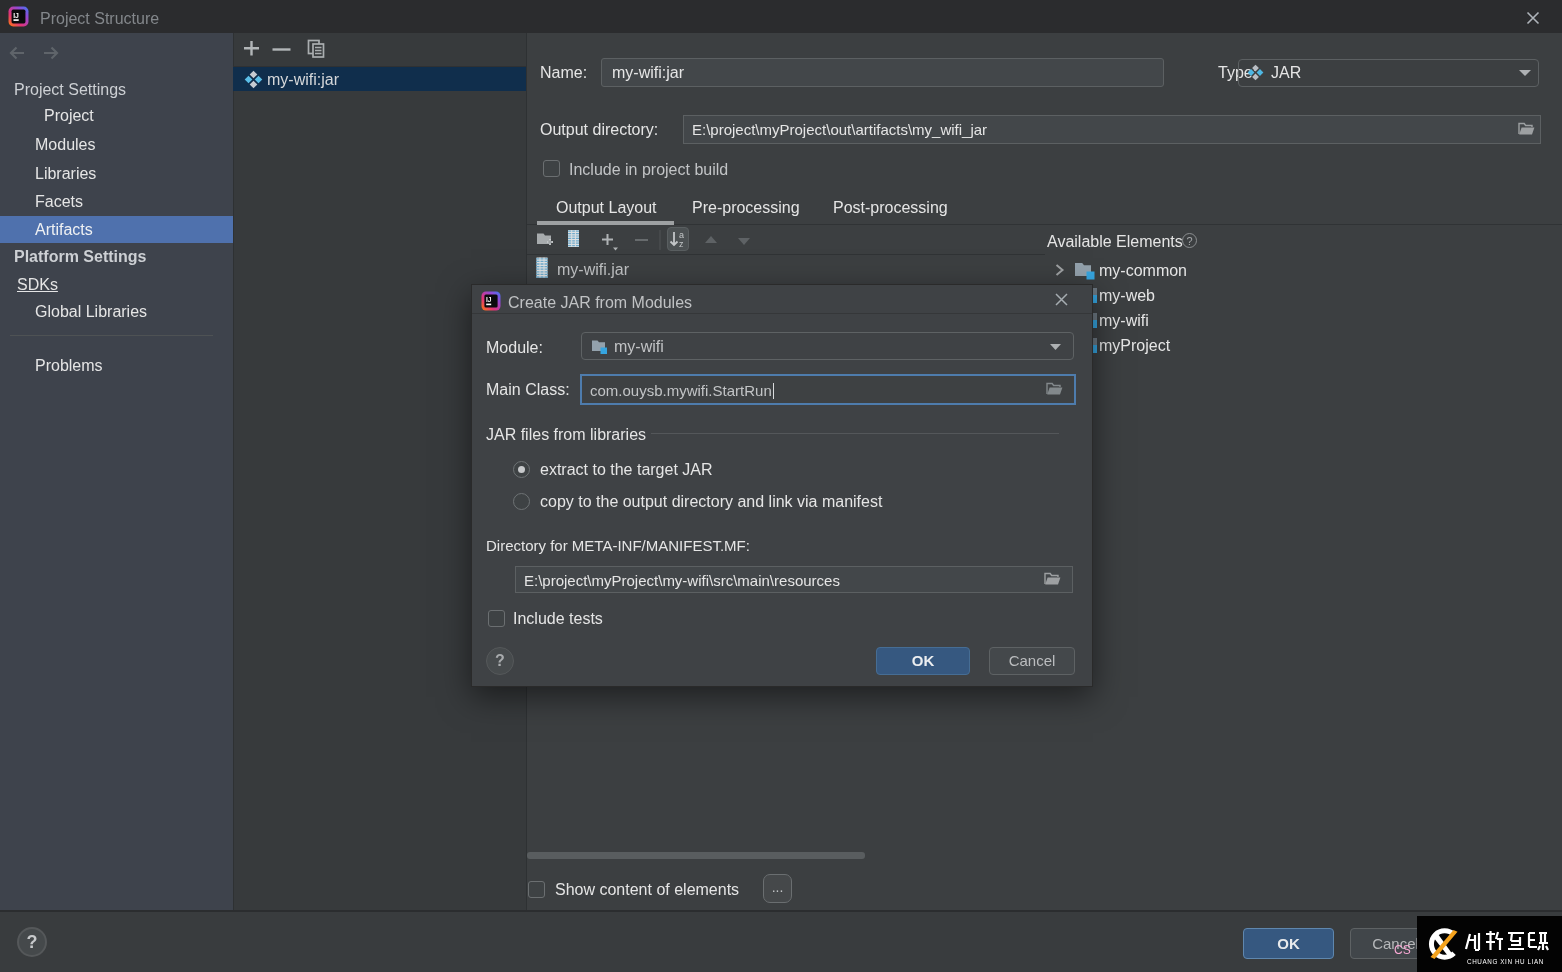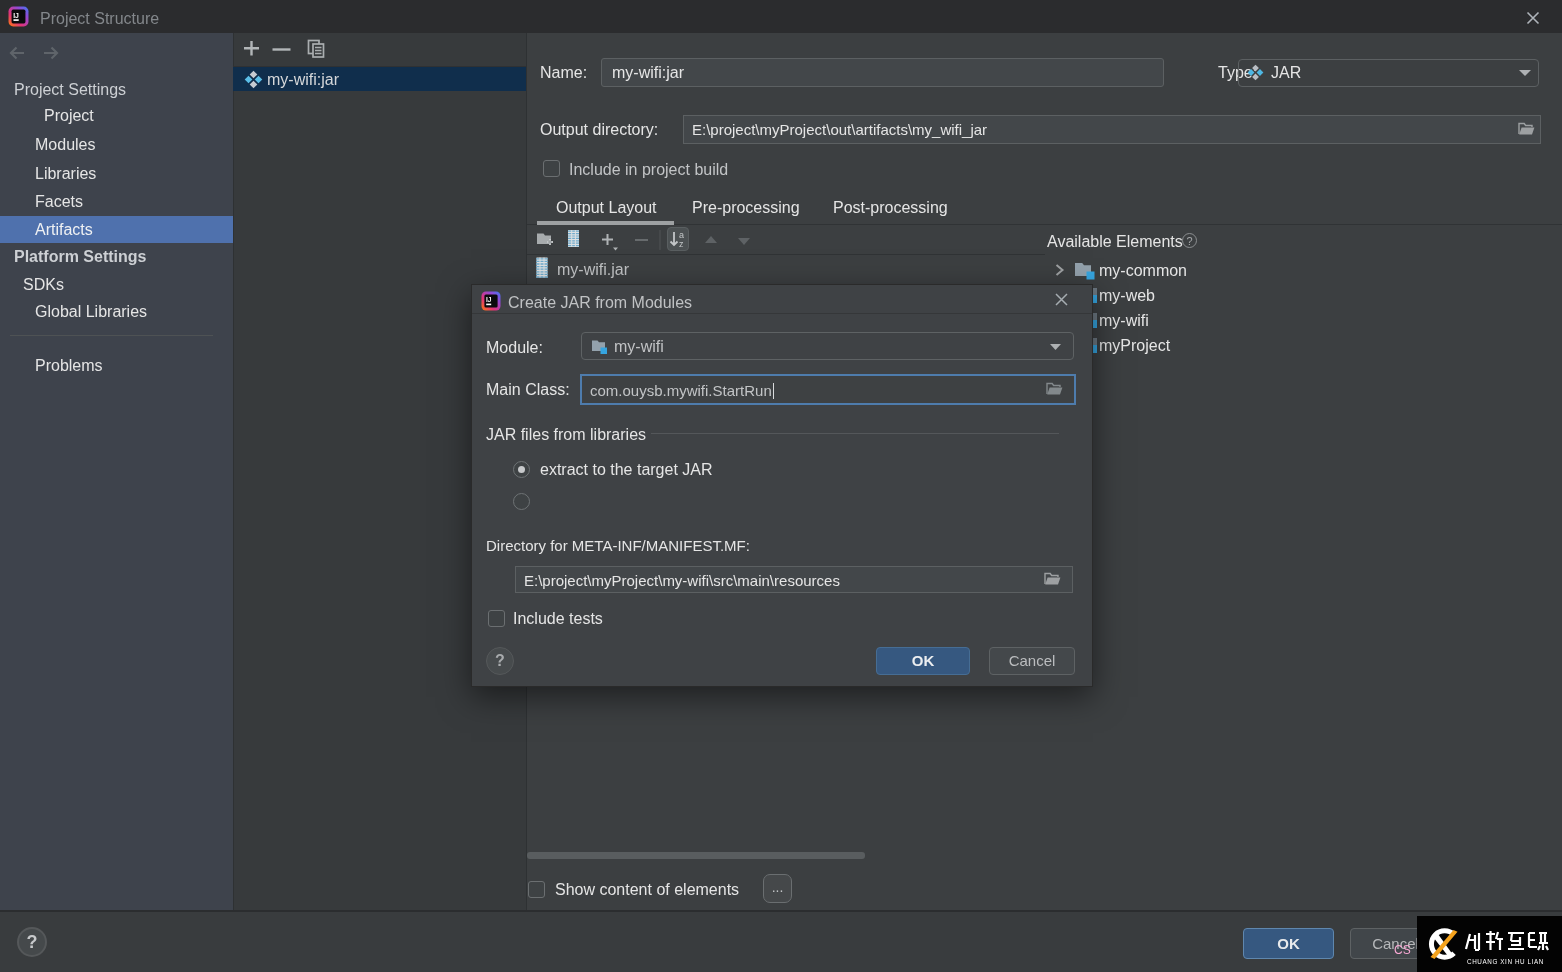--- a/index.html
+++ b/index.html
@@ -42,21 +42,21 @@
     <path d="M35 8 H48 M42.5 2.5 L48 8 L42.5 13.5" stroke="#5F646A" stroke-width="2.2" fill="none"></path>
   </svg>
   <div class="abs txt" style="left:14px;top:81px;font-weight:normal;color:#CDD0D4;">Project Settings</div>
   <div class="abs txt" style="left:44px;top:107px;">Project</div>
   <div class="abs txt" style="left:35px;top:136px;">Modules</div>
   <div class="abs txt" style="left:35px;top:165px;">Libraries</div>
   <div class="abs txt" style="left:35px;top:193px;">Facets</div>
   <div class="abs" style="left:0;top:216px;width:233px;height:27px;background:#4F71AD;"></div>
   <div class="abs txt" style="left:35px;top:221px;color:#EFF1F3;">Artifacts</div>
   <div class="abs txt" style="left:14px;top:248px;font-weight:bold;color:#CDD0D4;">Platform Settings</div>
-  <div class="abs txt" style="left:23px;top:276px;">SDKs</div>
+  <div class="abs txt" style="left:17px;top:276px;text-decoration:underline;">SDKs</div>
   <div class="abs txt" style="left:35px;top:303px;">Global Libraries</div>
   <div class="abs" style="left:10px;top:335px;width:203px;height:1px;background:#4E5254;"></div>
   <div class="abs txt" style="left:35px;top:357px;">Problems</div>
 
   <div class="abs" style="left:233px;top:33px;width:293px;height:877px;background:#373A3C;border-left:1px solid #2E3133;"></div>
 
   <svg class="abs" style="left:243px;top:39px;" width="95" height="21">
     <path d="M8.5 2 V16.5 M1 9.2 H16" stroke="#B2B6B8" stroke-width="2.4"></path>
     <path d="M29.5 10.5 H47.5" stroke="#B2B6B8" stroke-width="2.4"></path>
     <rect x="65.5" y="1.5" width="10.5" height="13" fill="none" stroke="#AAAEB0" stroke-width="1.7"></rect>
@@ -210,20 +210,21 @@
     <path d="M3.6 5.6 H16.4 L14 12.4 H1.2 Z" fill="#83898C"></path>
   </svg>
 
   <div class="abs txt" style="left:486px;top:426px;">JAR files from libraries</div>
   <div class="abs" style="left:651px;top:433px;width:408px;height:1px;background:#54575A;"></div>
 
   <div class="abs" style="left:513px;top:461px;width:17px;height:17px;border:1.5px solid #6E7375;border-radius:50%;background:#3E4244;"></div>
   <div class="abs" style="left:518px;top:466px;width:7px;height:7px;border-radius:50%;background:#C7C9CB;"></div>
   <div class="abs txt" style="left:540px;top:461px;">extract to the target JAR</div>
   <div class="abs" style="left:513px;top:493px;width:17px;height:17px;border:1.5px solid #6E7375;border-radius:50%;background:#3E4244;"></div>
+  <div class="abs txt" style="left:540px;top:493px;">copy to the output directory and link via manifest</div>
 
   <div class="abs txt t15" style="left:486px;top:537px;">Directory for META-INF/MANIFEST.MF:</div>
   <div class="abs" style="left:515px;top:566px;width:558px;height:27px;background:#43474A;border:1px solid #5C6062;"></div>
   <div class="abs txt t15" style="left:524px;top:572px;">E:\project\myProject\my-wifi\src\main\resources</div>
   <svg class="abs" style="left:1044px;top:572px;" width="17" height="14" viewBox="0 0 17 14">
     <path d="M1 12 V1.5 H6.2 L7.6 3.5 H14 V5" fill="none" stroke="#9DA0A2" stroke-width="1.4"></path>
     <path d="M3.6 5.6 H16.4 L14 12.4 H1.2 Z" fill="#9DA0A2"></path>
   </svg>
 
   <div class="abs" style="left:488px;top:610px;width:17px;height:17px;background:#3E4244;border:1px solid #6B6F71;border-radius:3px;"></div>

